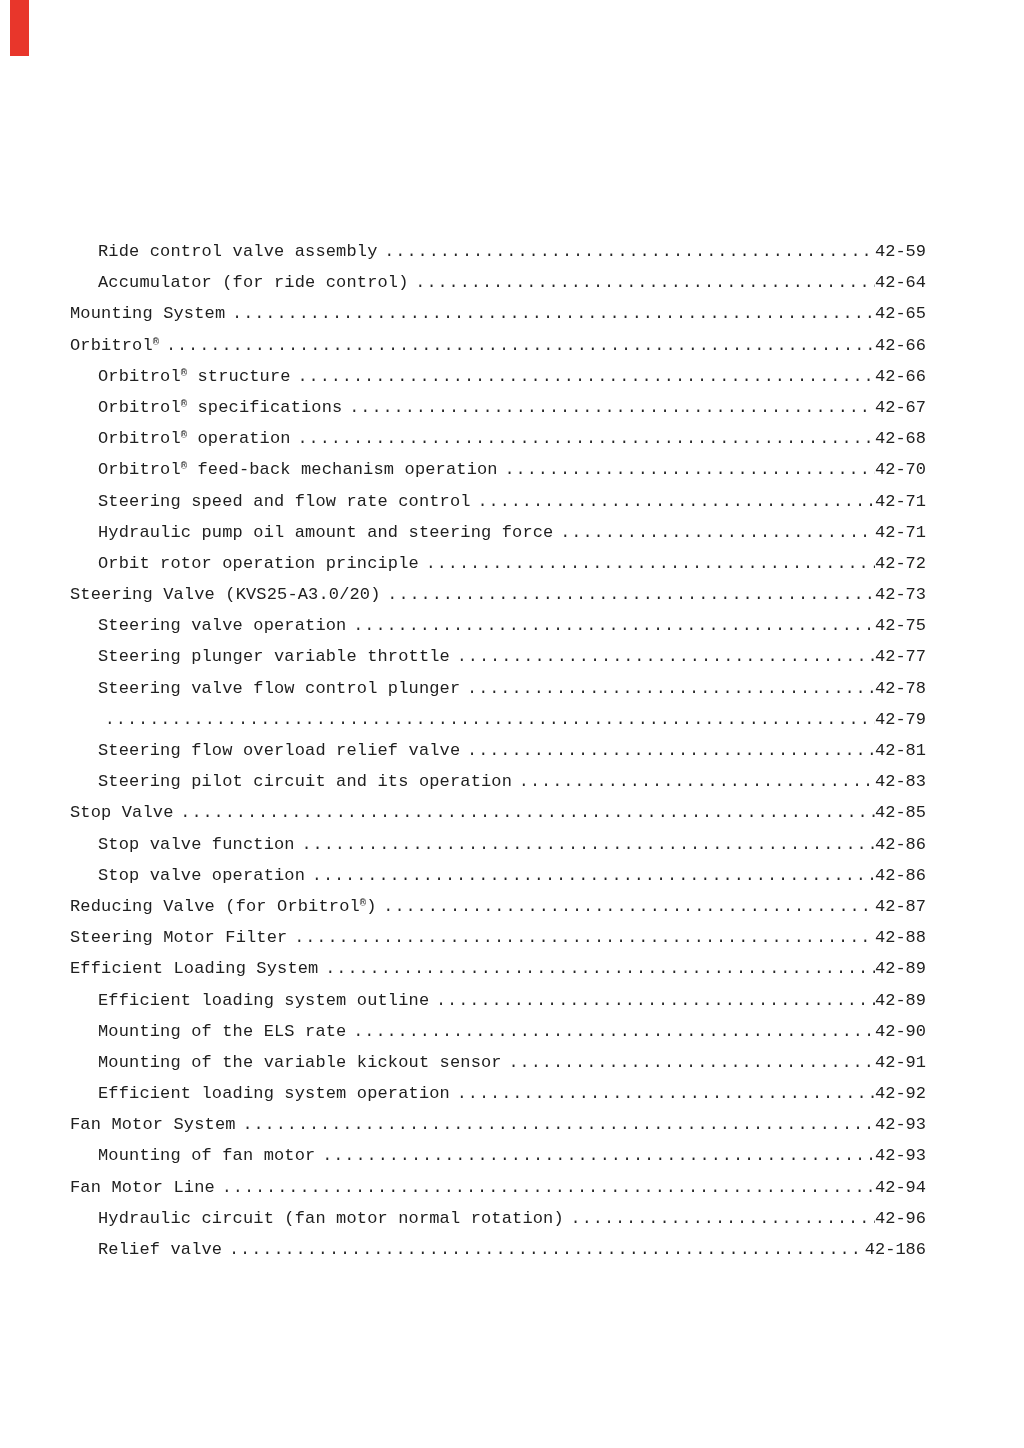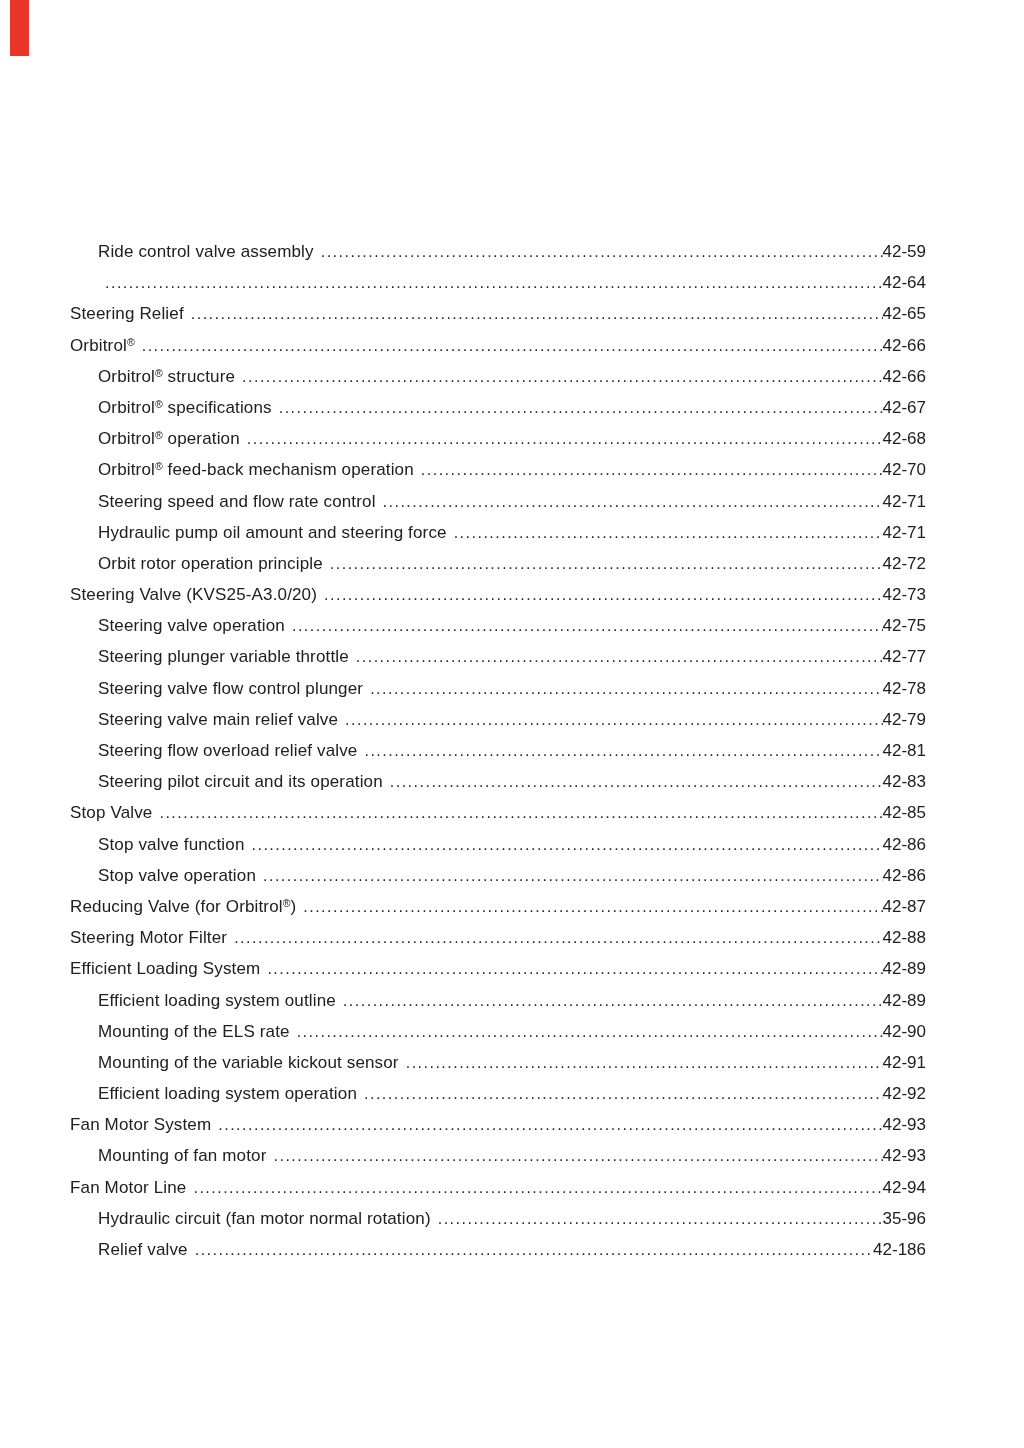--- a/index.html
+++ b/index.html
@@ -5,21 +5,21 @@
   html, body {
     margin: 0;
     padding: 0;
     background: #ffffff;
   }
   .page {
     position: relative;
     width: 1024px;
     height: 1448px;
     background: #ffffff;
-    font-family: Liberation Sans, sans-serif;
+    font-family: Liberation Mono, monospace;
     color: #202020;
     overflow: hidden;
   }
   .red-tab {
     position: absolute;
     left: 10px;
     top: 0;
     width: 19px;
     height: 56px;
     background: #e8362b;
@@ -75,26 +75,27 @@
 <div class="page" style="color: rgb(32, 32, 32);">
   <div class="red-tab" style="background: rgb(232, 54, 43);"></div>
   <div class="toc" id="toc">
   <div class="toc-row indent">
     <span class="toc-label">Ride control valve assembly</span>
     <span class="toc-dots"></span>
     <span class="toc-page">42-59</span>
   </div>
 
   <div class="toc-row indent">
+    <span class="toc-label">Accumulator (for ride control)</span>
     <span class="toc-dots"></span>
     <span class="toc-page">42-64</span>
   </div>
 
   <div class="toc-row">
-    <span class="toc-label">Steering Relief</span>
+    <span class="toc-label">Mounting System</span>
     <span class="toc-dots"></span>
     <span class="toc-page">42-65</span>
   </div>
 
   <div class="toc-row">
     <span class="toc-label">Orbitrol<sup class="reg">®</sup></span>
     <span class="toc-dots"></span>
     <span class="toc-page">42-66</span>
   </div>
 
@@ -158,21 +159,20 @@
     <span class="toc-page">42-77</span>
   </div>
 
   <div class="toc-row indent">
     <span class="toc-label">Steering valve flow control plunger</span>
     <span class="toc-dots"></span>
     <span class="toc-page">42-78</span>
   </div>
 
   <div class="toc-row indent">
-    <span class="toc-label">Steering valve main relief valve</span>
     <span class="toc-dots"></span>
     <span class="toc-page">42-79</span>
   </div>
 
   <div class="toc-row indent">
     <span class="toc-label">Steering flow overload relief valve</span>
     <span class="toc-dots"></span>
     <span class="toc-page">42-81</span>
   </div>
 
@@ -256,21 +256,21 @@
 
   <div class="toc-row">
     <span class="toc-label">Fan Motor Line</span>
     <span class="toc-dots"></span>
     <span class="toc-page">42-94</span>
   </div>
 
   <div class="toc-row indent">
     <span class="toc-label">Hydraulic circuit (fan motor normal rotation)</span>
     <span class="toc-dots"></span>
-    <span class="toc-page">35-96</span>
+    <span class="toc-page">42-96</span>
   </div>
 
   <div class="toc-row indent">
     <span class="toc-label">Relief valve</span>
     <span class="toc-dots"></span>
     <span class="toc-page">42-186</span>
   </div>
 </div>
 </div>
 

